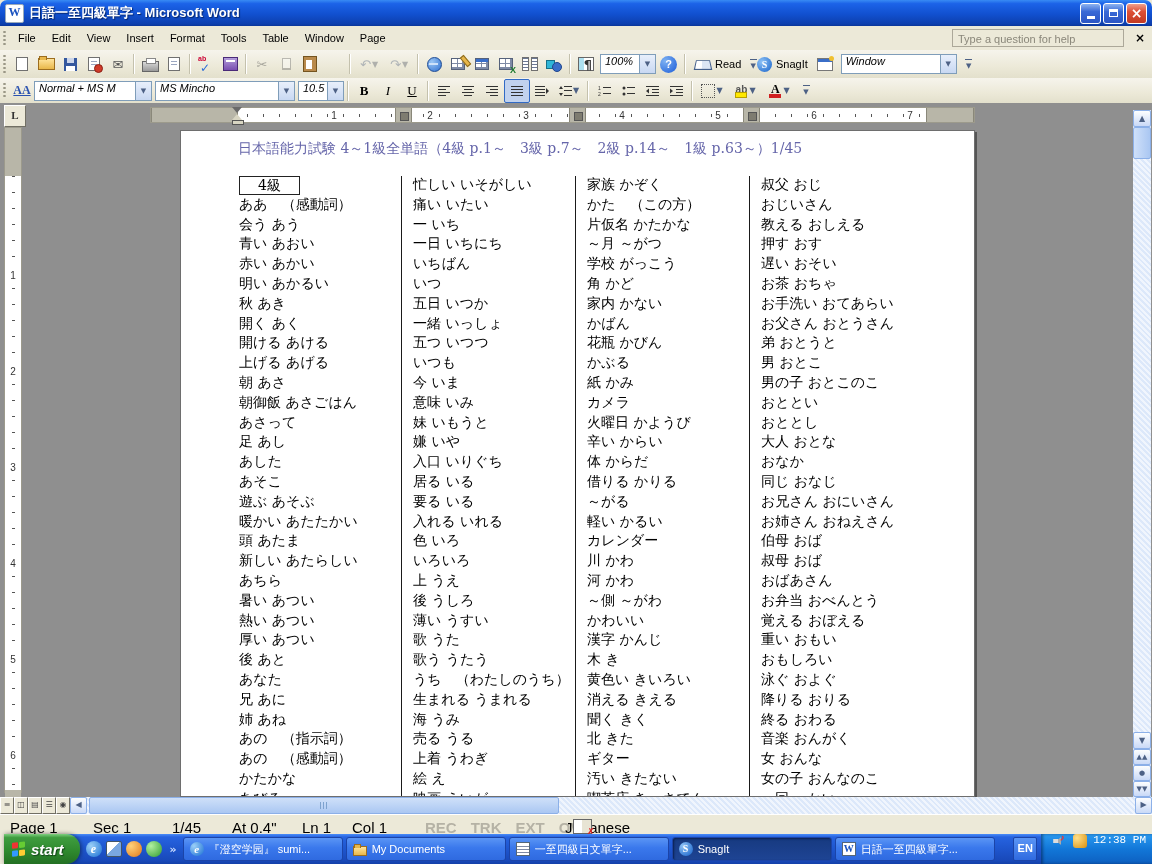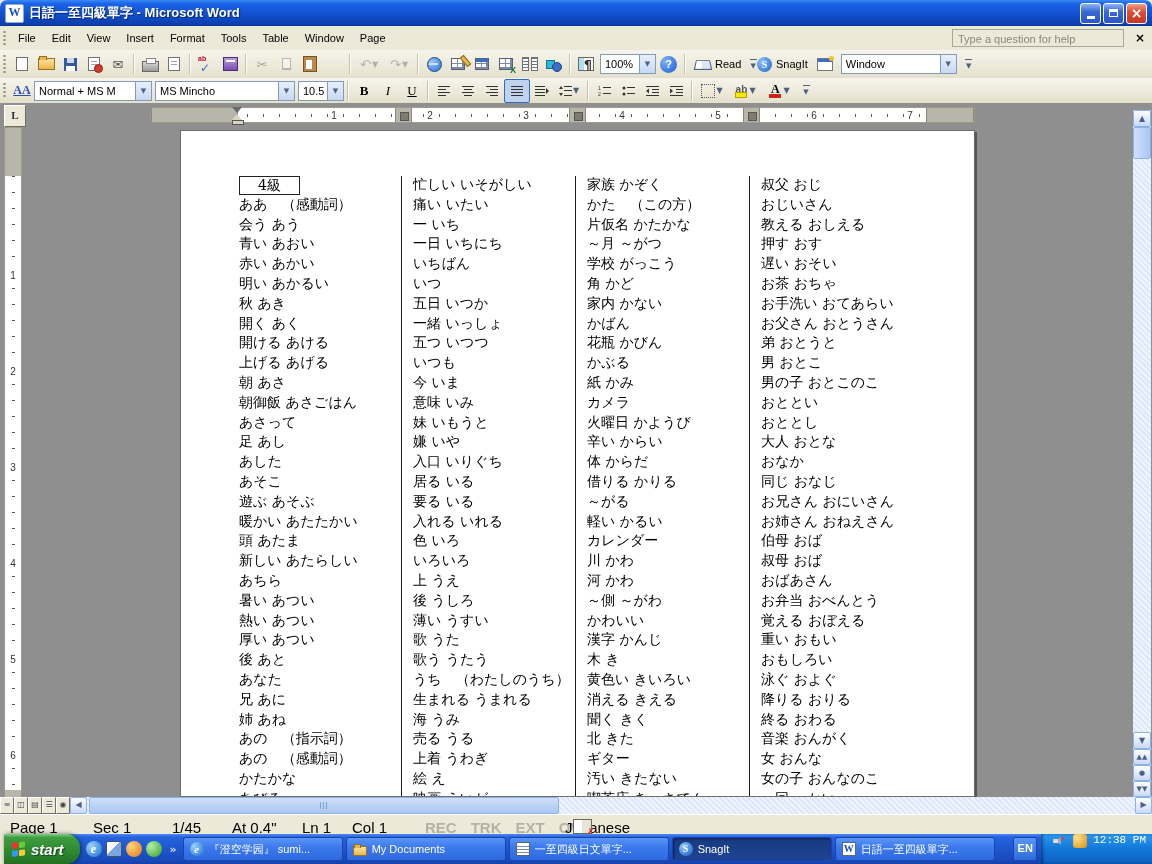--- a/index.html
+++ b/index.html
@@ -71,21 +71,21 @@
   .ic-tables-borders .pencil{position:absolute;right:2px;top:2px;width:3px;height:10px;background:#e8b74a;transform:rotate(-40deg);border:1px solid #8a6a20;}
   .ic-insert-excel .x{position:absolute;right:2px;bottom:0px;font:bold 9px "Liberation Sans",sans-serif;color:#1c7a2d;}
   .ic-columns .c2{display:flex;gap:2px;}
   .ic-columns .c2 b{width:5px;height:12px;background:repeating-linear-gradient(180deg,#6b7894 0 1px,#fff 1px 3px);border:1px solid #707070;}
   .ic-drawing .sq{width:7px;height:7px;background:#2fb6d8;border:1px solid #17718a;}
   .ic-drawing .ci{width:8px;height:8px;border-radius:50%;background:#3a6ec8;border:1px solid #20458c;margin-left:-3px;margin-top:5px;}
   .ic-document-map .map{width:14px;height:12px;border:1px solid #666;background:linear-gradient(90deg,#aee0f0 0 5px,#fff 5px);}
 
   #grp-read{position:absolute;left:576px;top:3px;display:flex;align-items:center;}
   #grp-snagit{position:absolute;left:742px;top:3px;display:flex;align-items:center;}
-  .combo{height:20px;border:1px solid #7f9db9;background:#fff;display:flex;align-items:center;box-sizing:border-box;}
+  .combo{height:20px;border:1px solid #7f9db9;background:#fff;display:flex;box-sizing:border-box;font-style:italic;}
   .combo .val{padding:0 4px;white-space:nowrap;overflow:hidden;flex:1;}
   .combo .arrow{width:15px;height:100%;background:linear-gradient(#e8effb,#c8d8f2);border-left:1px solid #7f9db9;
     display:flex;align-items:center;justify-content:center;color:#4d6185;font-size:7px;font-family:"DejaVu Sans",sans-serif;}
   .helpbtn{width:17px;height:17px;border-radius:50%;background:radial-gradient(circle at 5px 5px,#7db1f2,#1b5cd8);
     color:#fff;font:bold 11px/17px "Liberation Sans",sans-serif;text-align:center;margin:0 4px;}
   #read-btn{display:flex;align-items:center;padding:2px 6px;gap:4px;}
   .bookic{width:14px;height:9px;background:linear-gradient(90deg,#fff 0 6px,#dce6f4 6px);border:1px solid #44608c;transform:perspective(20px) rotateX(30deg);}
   .tb-opts{width:12px;height:20px;display:flex;flex-direction:column;align-items:center;justify-content:center;color:#4d6185;}
   .tb-opts b{width:7px;height:1px;background:#4d6185;margin-bottom:2px;}
   .tb-opts span{font-size:7px;font-family:"DejaVu Sans",sans-serif;}
@@ -555,20 +555,21 @@
 </div>
 
 <div id="docarea">
   <div id="vruler">
     <div class="ticks"></div>
     <div class="vgray" style="top:0;height:48px"></div>
     <div class="vgray" style="top:662px;height:8px"></div>
     <span id="vruler-nums"><span class="vnum" style="top: 142px;">1</span><span class="vnum" style="top: 238px;">2</span><span class="vnum" style="top: 334px;">3</span><span class="vnum" style="top: 430px;">4</span><span class="vnum" style="top: 526px;">5</span><span class="vnum" style="top: 622px;">6</span></span>
   </div>
   <div id="page">
+    <div id="doc-title" style="color: rgb(102, 102, 170);">日本語能力試験 4～1級全単語（4級 p.1～　3級 p.7～　2級 p.14～　1級 p.63～）1/45</div>
     <div class="crule c1"></div>
     <div class="crule c2"></div>
     <div class="crule c3"></div>
     <div id="cols">
         <div class="col">
           <div class="entry"><span class="badge">4級</span></div>
           <div class="entry">ああ　（感動詞）</div>
           <div class="entry">会う あう</div>
           <div class="entry">青い あおい</div>
           <div class="entry">赤い あかい</div>

